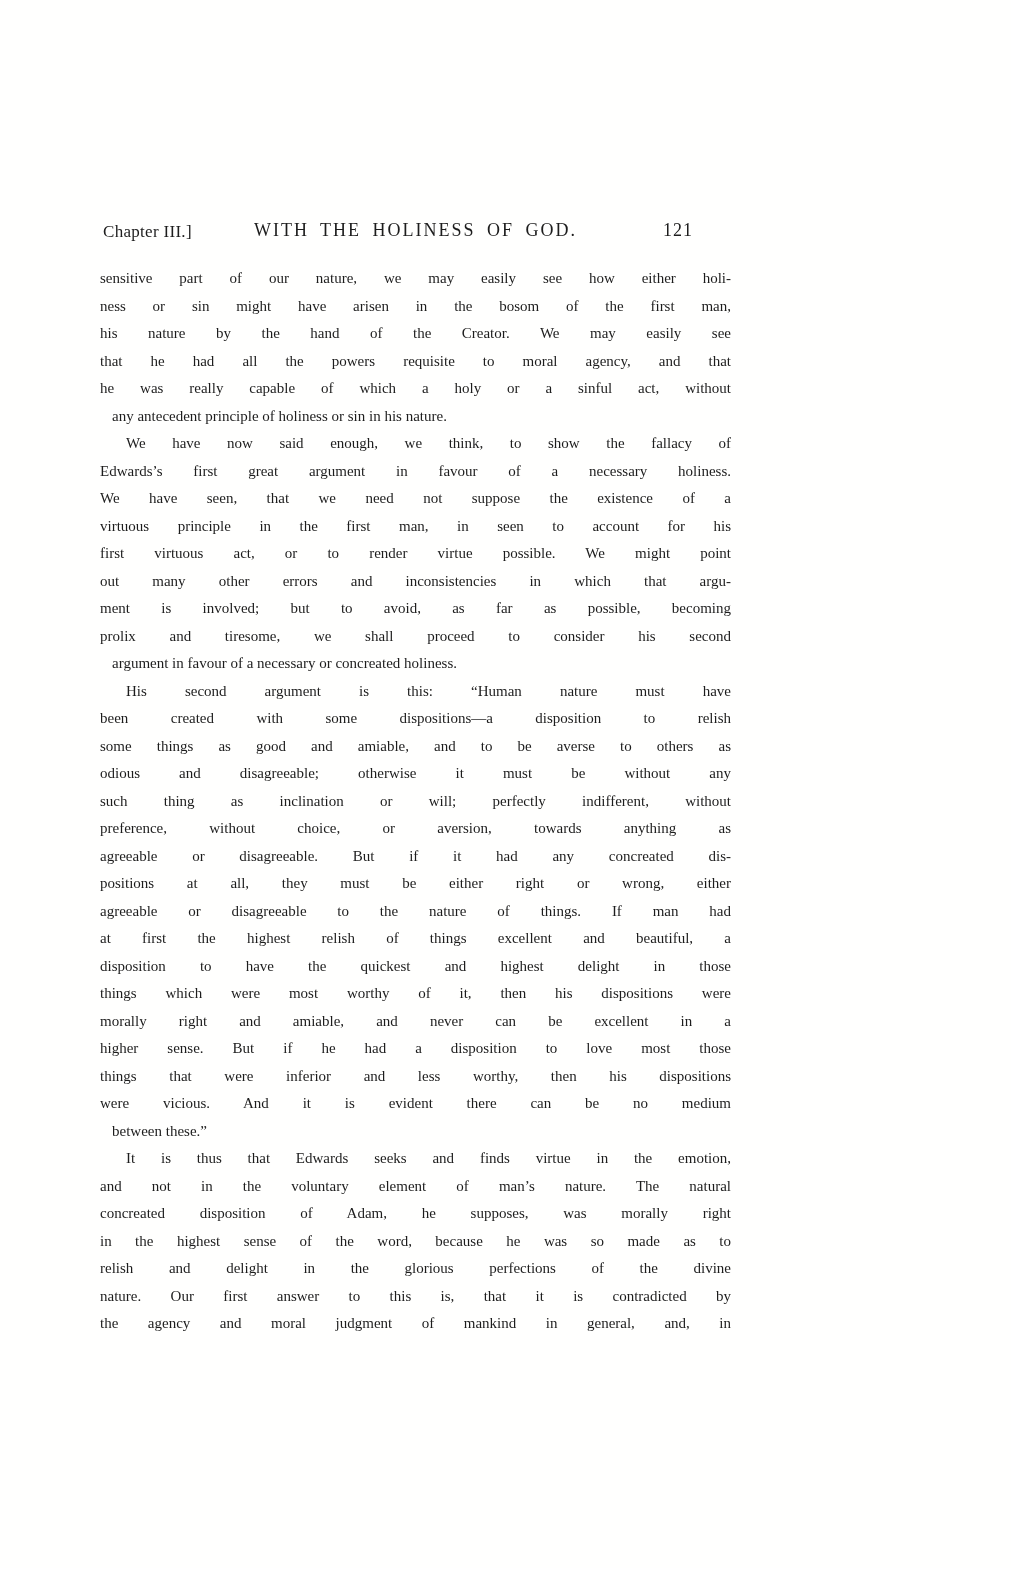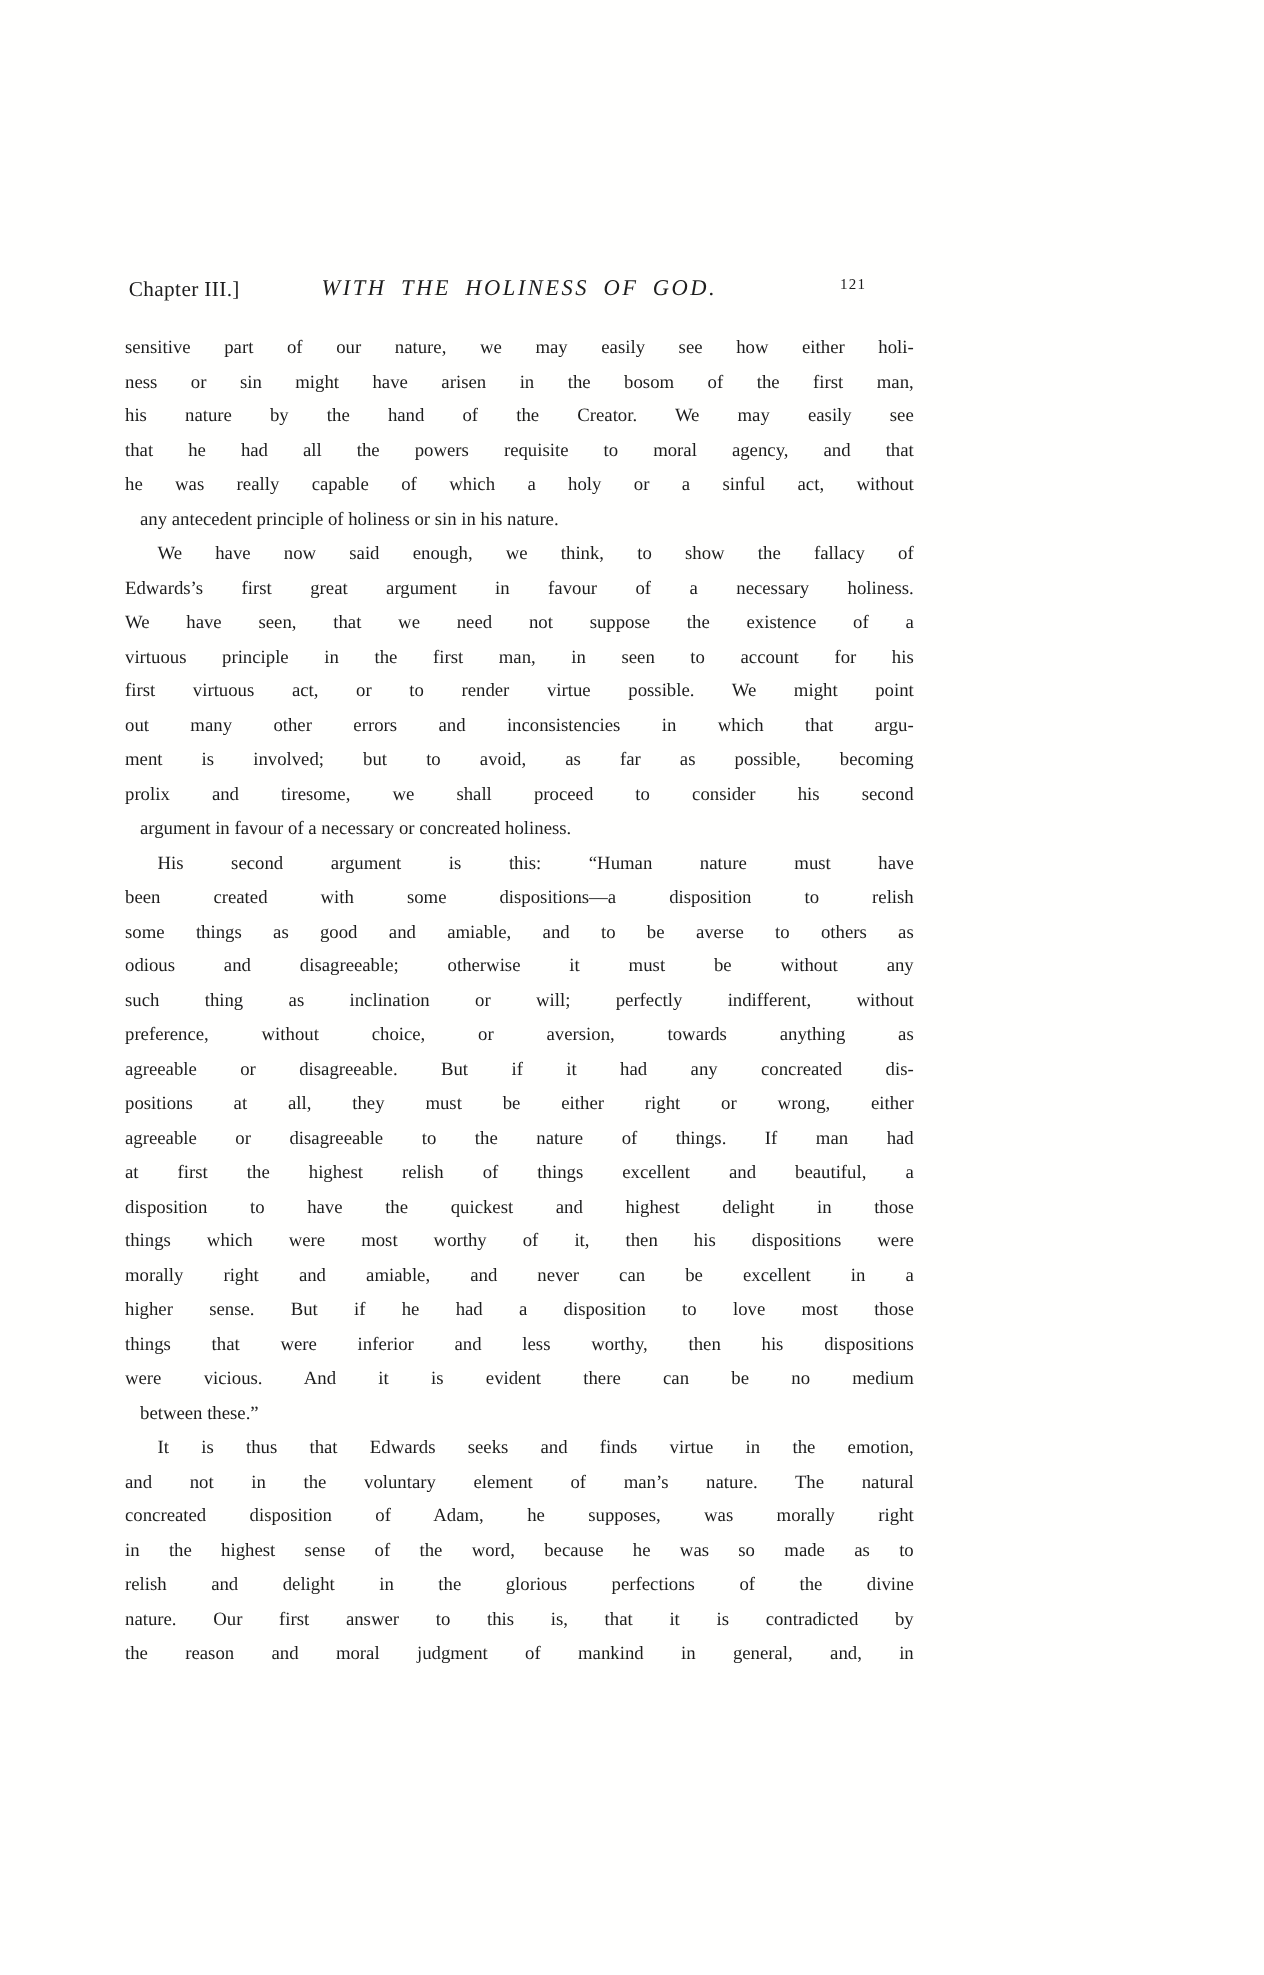--- a/index.html
+++ b/index.html
@@ -33,27 +33,26 @@
   }
   .running-title {
     position: absolute;
     left: 50%;
     transform: translateX(-50%);
     top: 1px;
     font-size: 18px;
     letter-spacing: 2px;
     word-spacing: 5px;
     white-space: nowrap;
-    font-style: italic;
   }
   .page-number {
     position: absolute;
     right: 38px;
     top: 1px;
-    font-size: 12px;
+    font-size: 18px;
     letter-spacing: 1px;
   }
   .body-text {
     position: absolute;
     top: 265px;
     left: 100px;
     width: 631px;
     font-size: 15px;
     line-height: 27.5px;
   }
@@ -118,16 +117,16 @@
         <div class="line">were vicious. And it is evident there can be no medium</div>
         <div class="line no-stretch">between these.”</div>
       </div>
       <div class="paragraph indent">
         <div class="line">It is thus that Edwards seeks and finds virtue in the emotion,</div>
         <div class="line">and not in the voluntary element of man’s nature. The natural</div>
         <div class="line">concreated disposition of Adam, he supposes, was morally right</div>
         <div class="line">in the highest sense of the word, because he was so made as to</div>
         <div class="line">relish and delight in the glorious perfections of the divine</div>
         <div class="line">nature. Our first answer to this is, that it is contradicted by</div>
-        <div class="line">the reason and moral judgment of mankind in general, and, in</div>
+        <div class="line">the agency and moral judgment of mankind in general, and, in</div>
       </div>
     </div>
 </div>
 
 </body></html>

